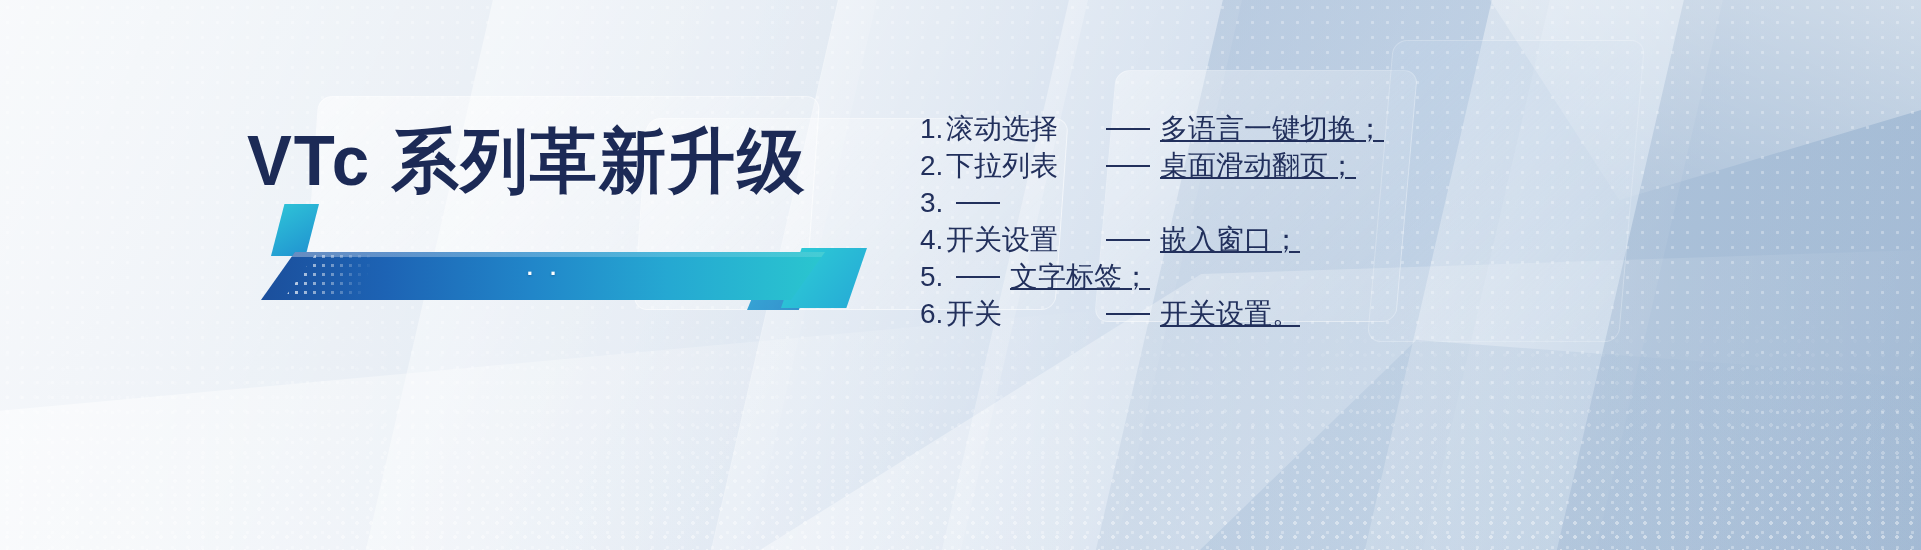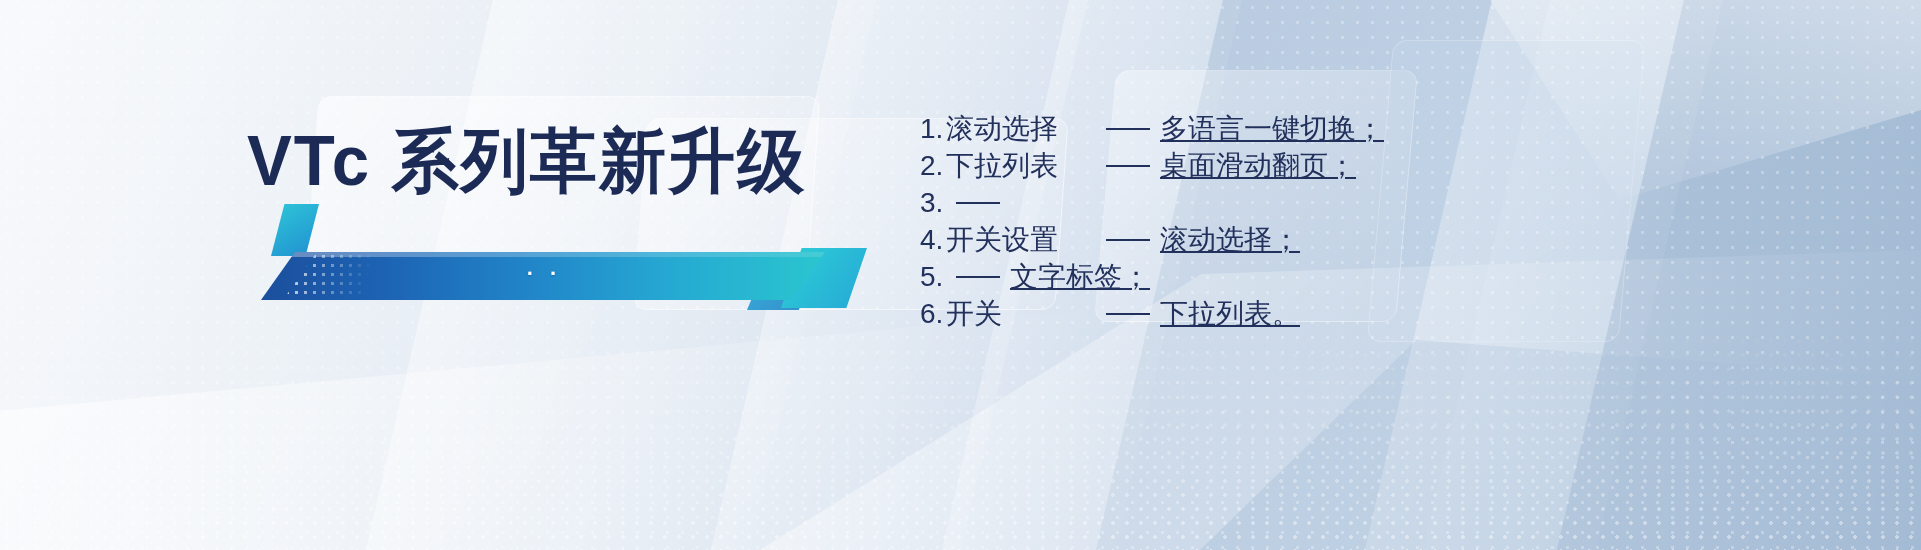--- a/index.html
+++ b/index.html
@@ -272,34 +272,34 @@
           <i></i>
         </span>
     </div>
 
     <div class="feature-row">
       <span class="f-num">4.</span>
       <span class="f-name">开关设置</span>
       <span class="f-dash">
           <i></i>
         </span>
-      <span class="f-desc">滚动选择；</span>
+      <span class="f-desc">嵌入窗口；</span>
     </div>
 
     <div class="feature-row">
       <span class="f-num">5.</span>
       <span class="f-dash">
           <i></i>
         </span>
       <span class="f-desc">文字标签；</span>
     </div>
 
     <div class="feature-row">
       <span class="f-num">6.</span>
       <span class="f-name">开关</span>
       <span class="f-dash">
           <i></i>
         </span>
-      <span class="f-desc">下拉列表。</span>
+      <span class="f-desc">开关设置。</span>
     </div>
 
   </div>
 </div>
 
 </body></html>

